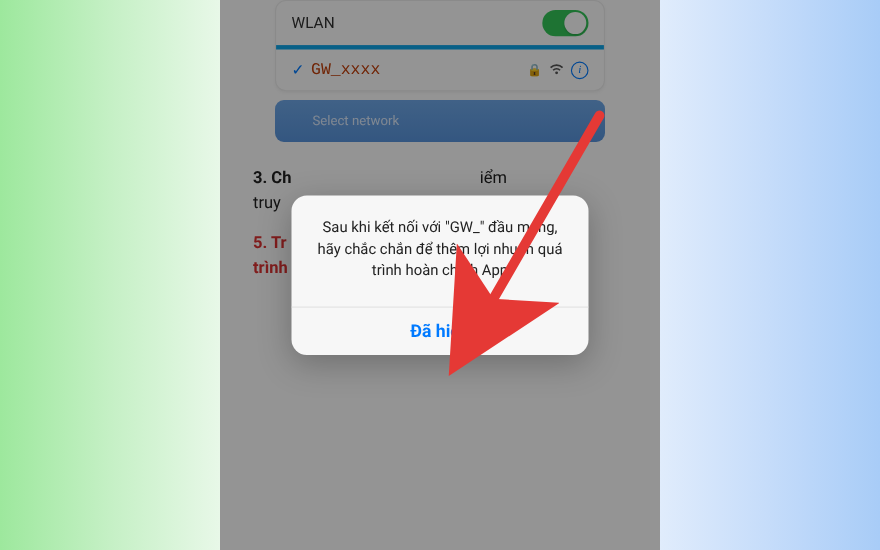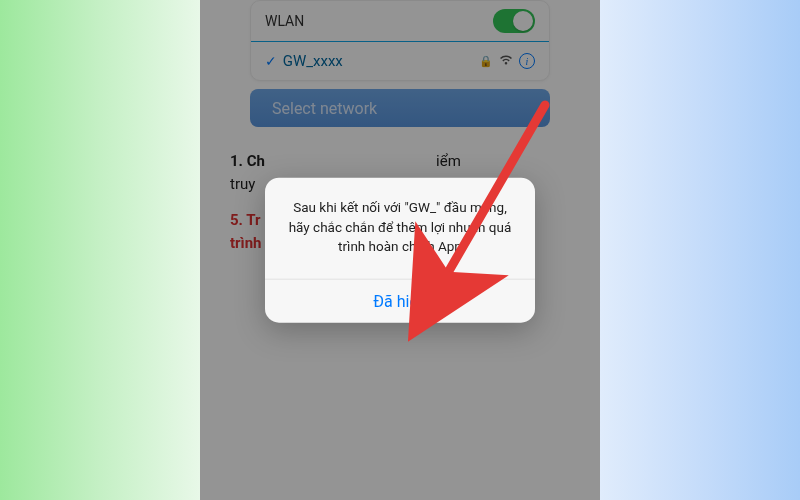--- a/index.html
+++ b/index.html
@@ -2,39 +2,39 @@
 <html><head>
   <meta charset="utf-8">
   <style>
     * { margin: 0; padding: 0; box-sizing: border-box; font-family: -apple-system, BlinkMacSystemFont, "Segoe UI", Roboto, sans-serif; }
     body { width: 800px; height: 500px; overflow: hidden; display: flex; }
     .side-left { width: 200px; height: 100%; background: linear-gradient(90deg, #9de89d 0%, #c5f0c5 50%, #e8f8e8 100%); }
     .side-right { width: 200px; height: 100%; background: linear-gradient(90deg, #e0ecfc 0%, #c5dcfa 50%, #a8ccf7 100%); }
     .center { width: 400px; height: 100%; position: relative; background: #fff; }
     .device-area { position: absolute; top: 0; left: 50%; transform: translateX(-50%); width: 300px; }
     .wlan-card { background: #fff; border-radius: 10px; border: 1px solid #eee; margin-top: 0; padding: 0; box-shadow: 0 1px 3px rgba(0,0,0,0.05); }
-    .wlan-header { display: flex; align-items: center; justify-content: space-between; padding: 8px 14px; border-bottom: 1px solid #0ea5e9; }
+    .wlan-header { display: flex; align-items: center; justify-content: space-between; padding: 8px 14px; border-bottom: 4px solid #0ea5e9; }
     .wlan-label { font-size: 14px; color: #333; }
     .toggle { width: 42px; height: 24px; background: #34c759; border-radius: 12px; position: relative; }
     .toggle::after { content: ""; position: absolute; right: 2px; top: 2px; width: 20px; height: 20px; background: #fff; border-radius: 50%; box-shadow: 0 1px 2px rgba(0,0,0,0.2); }
     .network-row { display: flex; align-items: center; padding: 10px 14px; }
     .check { color: #007aff; font-size: 14px; margin-right: 6px; }
-    .network-name { flex: 1; font-size: 15px; color: #0369a1; }
+    .network-name { flex: 1; font-size: 15px; color: #c2410c; font-family: Liberation Mono, monospace; }
     .row-icons { display: flex; align-items: center; gap: 6px; font-size: 11px; color: #555; }
     .info-circle { width: 16px; height: 16px; border: 1.5px solid #007aff; border-radius: 50%; display: inline-flex; align-items: center; justify-content: center; color: #007aff; font-size: 10px; font-style: italic; font-family: Georgia, serif; }
-    .select-network-band { margin-top: 8px; height: 38px; background: linear-gradient(180deg, #6fa8e8, #5a95dd); border-radius: 8px; display: flex; align-items: center; padding-left: 22px; color: #dbe9fb; font-size: 16px; }
+    .select-network-band { margin-top: 8px; height: 38px; background: linear-gradient(180deg, #6fa8e8, #5a95dd); border-radius: 8px; display: flex; align-items: center; padding-left: 34px; color: #dbe9fb; font-size: 12px; }
     .instructions { position: absolute; top: 150px; left: 30px; right: 30px; font-size: 15px; color: #222; line-height: 1.5; }
     .instructions .red { color: #d33; }
     .instructions .step { margin-bottom: 14px; }
     .overlay { position: absolute; inset: 0; background: rgba(0,0,0,0.42); }
     .alert { position: absolute; left: 50%; top: 50%; transform: translate(-50%, -50%); width: 270px; background: #f7f7f7; border-radius: 14px; overflow: hidden; box-shadow: 0 8px 30px rgba(0,0,0,0.25); }
     .alert-body { padding: 20px 18px 22px; text-align: center; font-size: 13.5px; color: #222; line-height: 1.45; }
     .alert-sep { height: 1px; background: #e1e1e1; }
     .alert-btn-row { display: flex; }
-    .alert-btn { flex: 1; text-align: center; padding: 12px; font-size: 16px; font-weight: 400; color: #007aff; cursor: pointer; }
+    .alert-btn { flex: 1; text-align: center; padding: 12px; font-size: 16px; font-weight: 700; color: #007aff; cursor: pointer; }
     .arrow-wrap { position: absolute; left: 50%; top: 100px; transform: translateX(10px); pointer-events: none; }
     svg.arrow { overflow: visible; }
   </style>
 </head>
 <body>
 
 <div class="side-left"></div>
 
 <div class="center">
 
@@ -58,21 +58,21 @@
         </span>
       </div>
     </div>
     <div class="select-network-band">
       <span>Select network</span>
     </div>
   </div>
 
   <div class="instructions">
     <div class="step">
-      <b><span>1. Ch</span></b>
+      <b><span>3. Ch</span></b>
       &nbsp;&nbsp;&nbsp;&nbsp;&nbsp;&nbsp;&nbsp;&nbsp;&nbsp;&nbsp;&nbsp;&nbsp;&nbsp;&nbsp;&nbsp;&nbsp;&nbsp;&nbsp;&nbsp;&nbsp;&nbsp;&nbsp;&nbsp;&nbsp;&nbsp;&nbsp;&nbsp;&nbsp;&nbsp;&nbsp;&nbsp;&nbsp;&nbsp;&nbsp;&nbsp;&nbsp;&nbsp;&nbsp;&nbsp;&nbsp;&nbsp;&nbsp;&nbsp;&nbsp;
       <span>iểm</span><br>
       <span>truy</span>
     </div>
     <div class="step red">
       <b><span>5. Tr</span></b><br>
       <b><span>trình</span></b>
     </div>
   </div>
 

